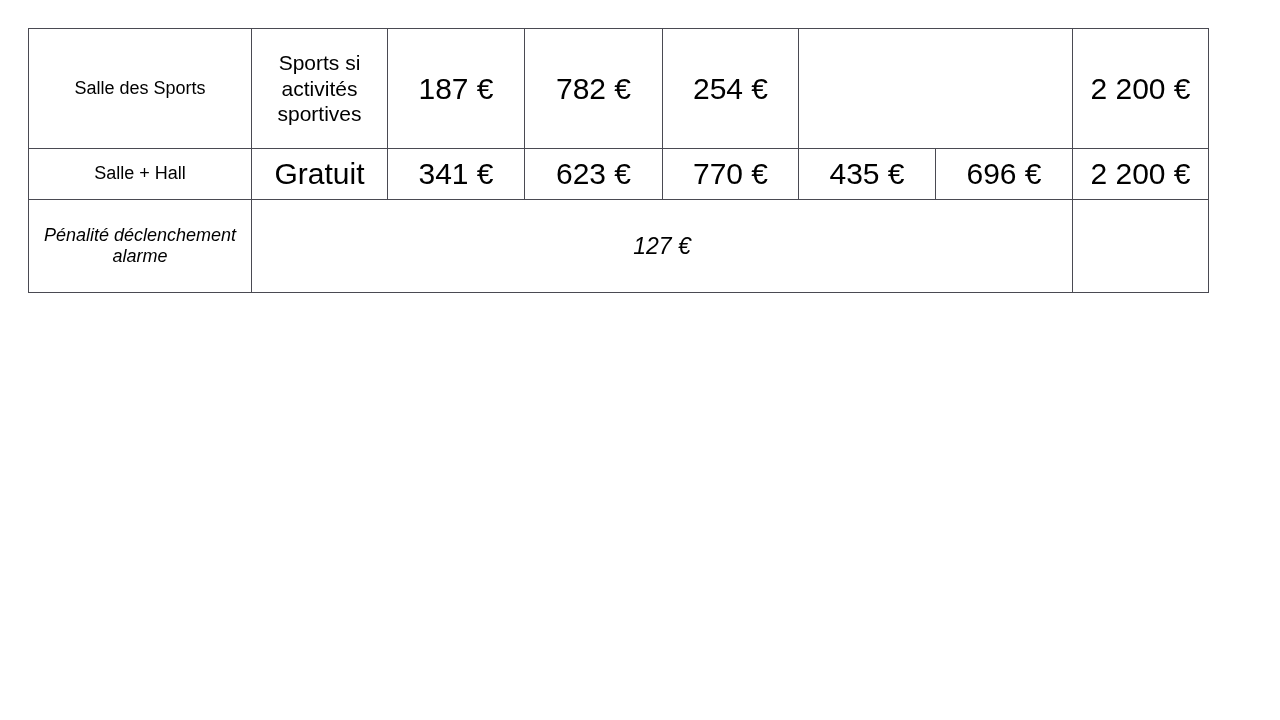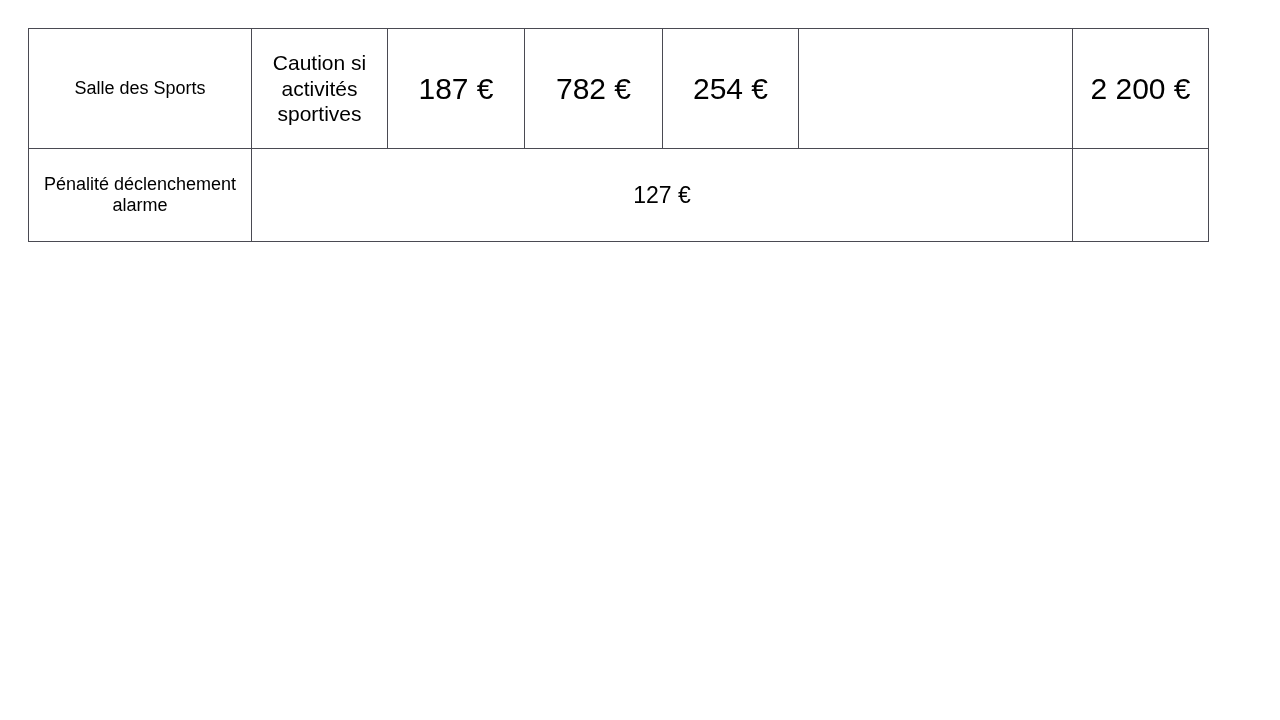--- a/index.html
+++ b/index.html
@@ -99,21 +99,21 @@
   td.merged-note {
     font-size: 23px;
     text-align: center;
   }
 
   
   tr.r-sports td { height: 119px; }
   tr.r-hall td   { height: 50px; }
   tr.r-cuisine td{ height: 60px; }
   tr.r-menage td { height: 88px; }
-  tr.r-alarme td { height: 92px; }
+  tr.r-alarme td { height: 92px; font-style: italic; }
 </style>
 </head>
 <body>
 
 <div id="tariff-table-wrap">
   <table class="tariff">
     <colgroup>
       <col style="width:223px">
       <col style="width:136px">
       <col style="width:137px">
@@ -121,28 +121,38 @@
       <col style="width:136px">
       <col style="width:137px">
       <col style="width:137px">
       <col style="width:136px">
     </colgroup>
     <tbody>
 
 
       <tr class="r-sports">
         <td class="rowlabel">Salle des Sports</td>
-        <td class="val small">Caution si activités sportives</td>
+        <td class="val small">Sports si activités sportives</td>
         <td class="val">187 €</td>
         <td class="val">782 €</td>
         <td class="val">254 €</td>
         <td class="blacked" colspan="2"></td>
         <td class="val">2 200 €</td>
       </tr>
 
+      <tr class="r-hall">
+        <td class="rowlabel">Salle + Hall</td>
+        <td class="val">Gratuit</td>
+        <td class="val">341 €</td>
+        <td class="val">623 €</td>
+        <td class="val">770 €</td>
+        <td class="val">435 €</td>
+        <td class="val">696 €</td>
+        <td class="val">2 200 €</td>
+      </tr>
 
 
 
       <tr class="r-alarme">
         <td class="rowlabel">Pénalité déclenchement alarme</td>
         <td class="merged-note" colspan="6">127 €</td>
         <td class="empty"></td>
       </tr>
     </tbody>
   </table>

